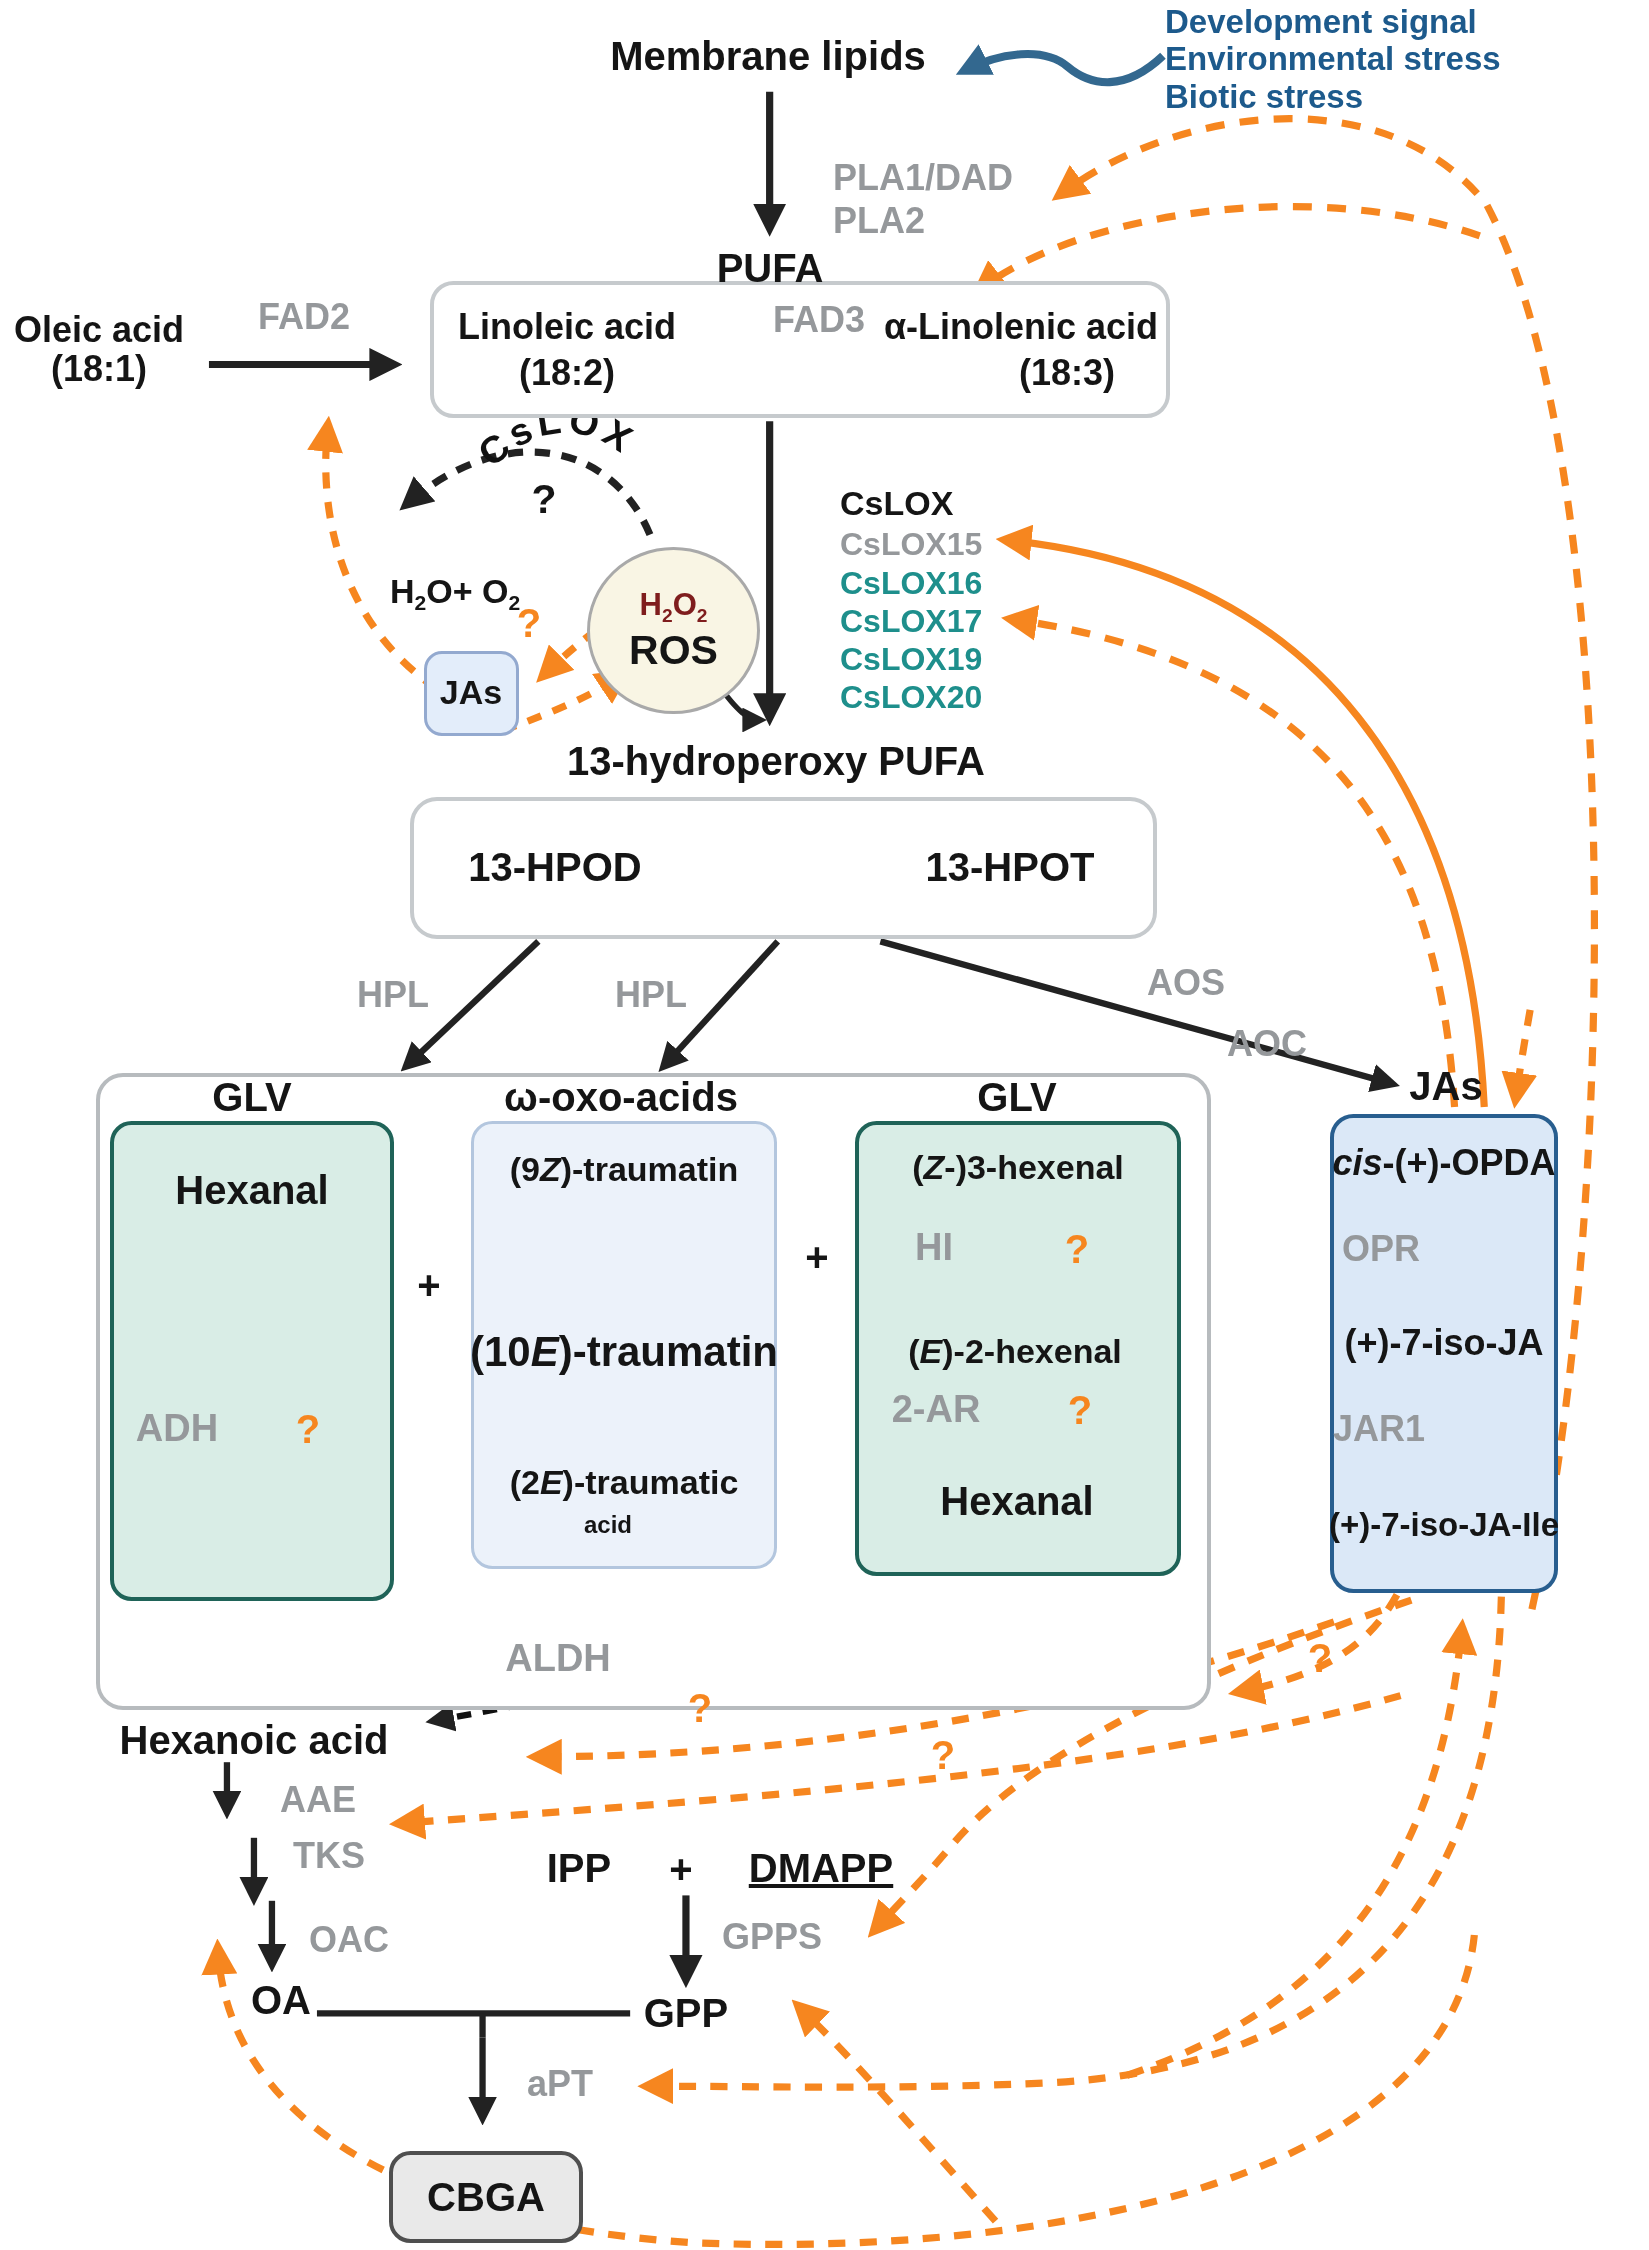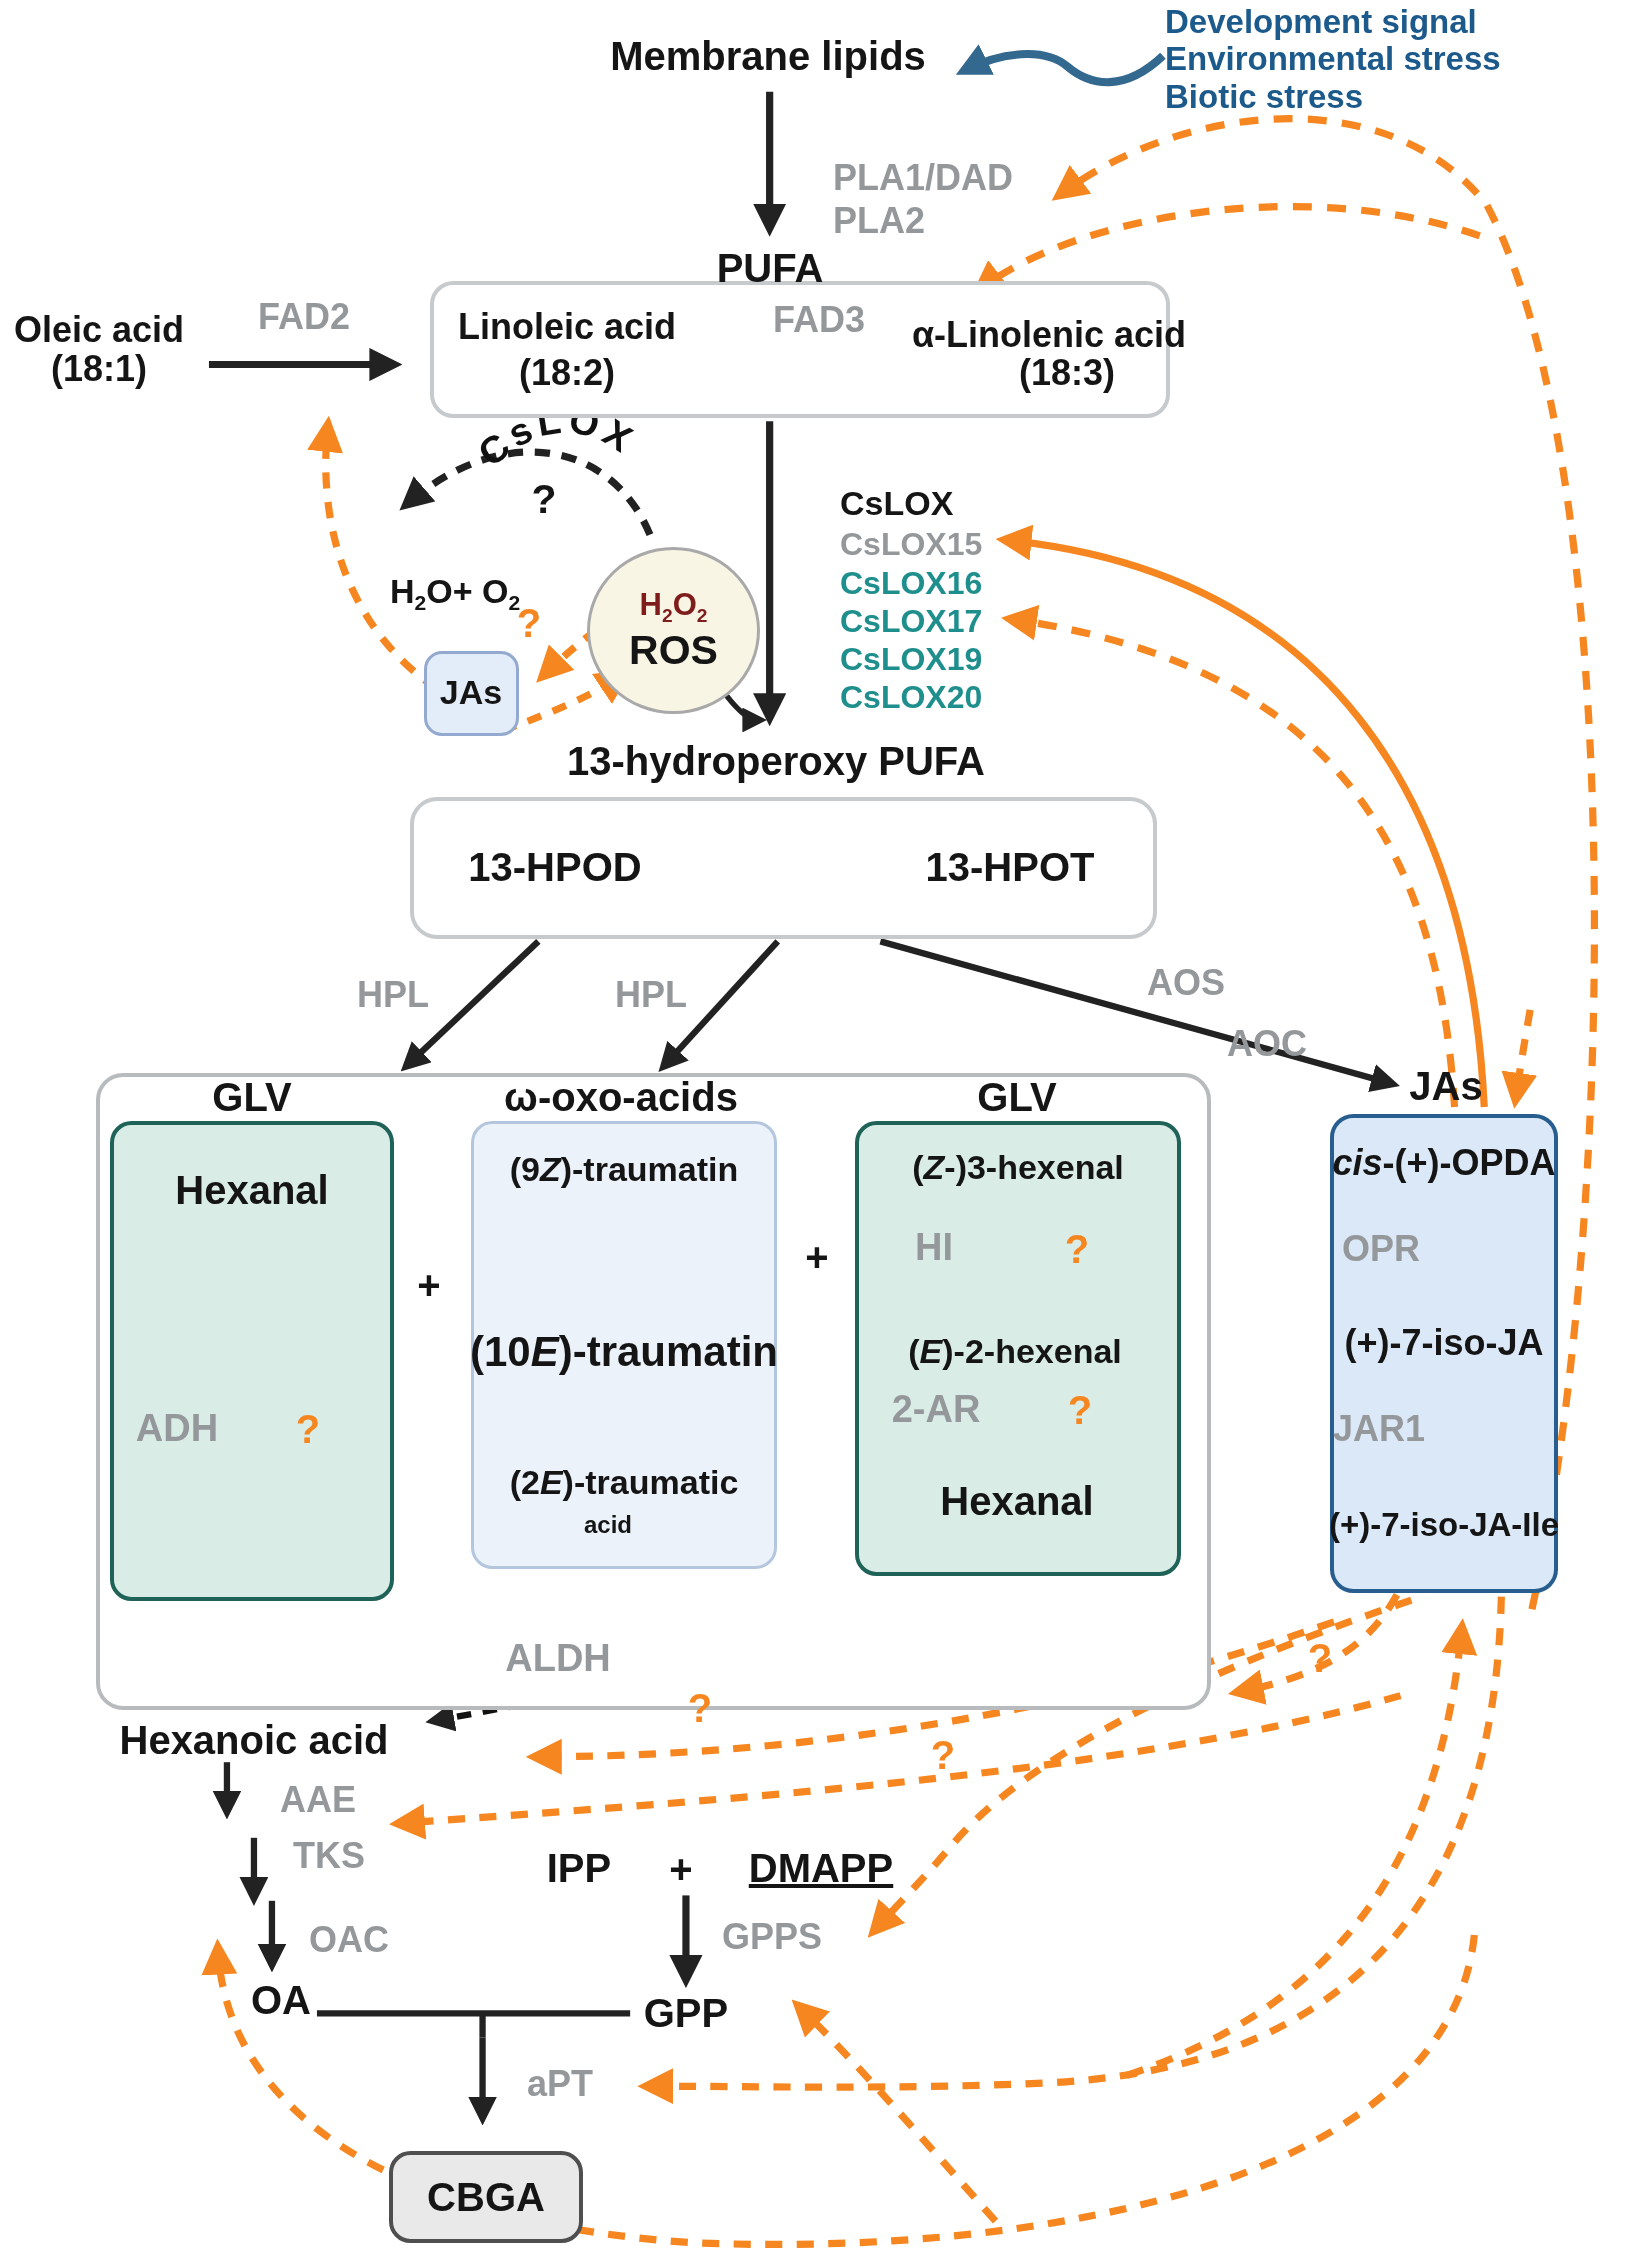--- a/index.html
+++ b/index.html
@@ -124,21 +124,21 @@
   <div class="t tl gray" style="left:833px;top:178px;">PLA1/DAD</div>
   <div class="t tl gray" style="left:833px;top:221px;">PLA2</div>
   <div class="t big" style="left:770px;top:268px;">PUFA</div>
 
   <div class="t" style="left:99px;top:324px;margin-top:6px;">Oleic acid</div>
   <div class="t" style="left:99px;top:369px;">(18:1)</div>
   <div class="t gray" style="left:304px;top:317px;">FAD2</div>
   <div class="t" style="left:567px;top:327px;">Linoleic acid</div>
   <div class="t" style="left:567px;top:373px;">(18:2)</div>
   <div class="t gray" style="left:819px;top:320px;">FAD3</div>
-  <div class="t" style="left:1049px;top:327px;margin-top:8px;">α-Linolenic acid</div>
+  <div class="t" style="left:1021px;top:327px;">α-Linolenic acid</div>
   <div class="t" style="left:1067px;top:373px;">(18:3)</div>
 
   <div class="t" style="left:544px;top:500px;font-size:41px;">?</div>
   <div class="t" style="left:455px;top:594px;font-size:34px;">H<sub>2</sub>O+ O<sub>2</sub></div>
   <div class="t" style="left:471px;top:693px;font-size:34px;">JAs</div>
   <div class="t orange" style="left:529px;top:623px;font-size:40px;">?</div>
   <div class="t tl" style="left:840px;top:504px;font-size:34px;">CsLOX</div>
   <div class="t tl gray" style="left:840px;top:545px;font-size:32px;">CsLOX15</div>
   <div class="t tl teal" style="left:840px;top:584px;font-size:32px;">CsLOX16</div>
   <div class="t tl teal" style="left:840px;top:622px;font-size:32px;">CsLOX17</div>

